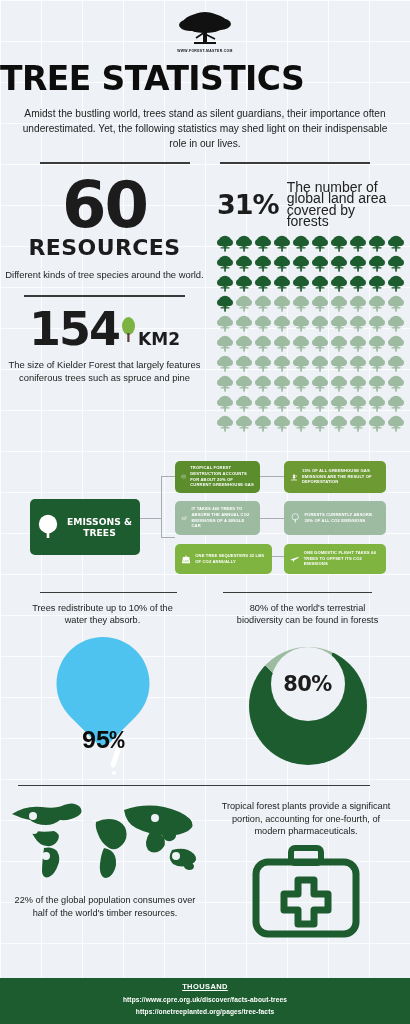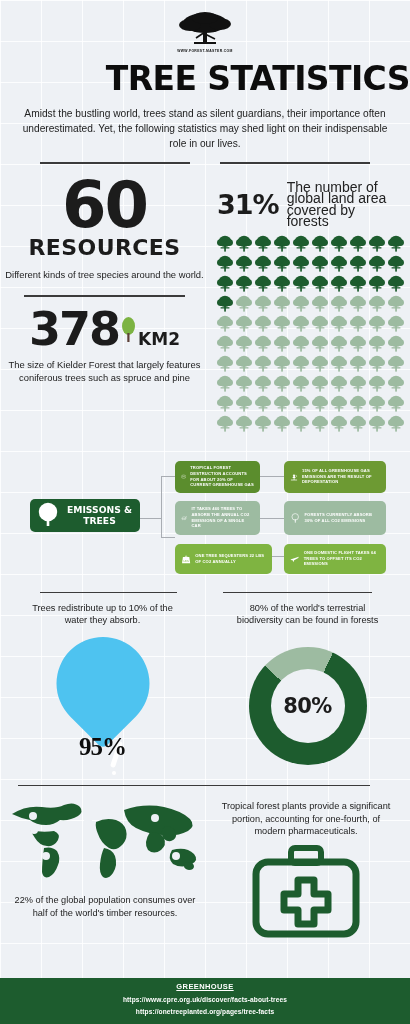--- a/index.html
+++ b/index.html
@@ -17,21 +17,21 @@
   }
   .page{ position:relative; width:410px; height:1024px; }
 
   
   .logo-wrap{ text-align:center; padding-top:10px; }
   .logo-sub{
     font-size:3.4px; letter-spacing:.35px; font-weight:bold;
     color:#111; margin-top:-3px;
   }
   .title{
-    text-align:right; font-size:33px; font-weight:bold;
+    text-align:left; font-size:33px; font-weight:bold;
     letter-spacing:-.6px; margin-top:6px; color:#0d0d0d;
     font-family:"DejaVu Sans", sans-serif;
   }
   .intro{
     text-align:center; font-size:10.2px; line-height:15px;
     padding:8px 22px 0 22px; color:#222;
   }
   .hr-pair{ display:flex; gap:30px; padding:11px 40px 0 40px; }
   .hr-pair span{ flex:1; height:1.6px; background:#3b3b3b; display:block; }
 
@@ -66,21 +66,21 @@
 
   .tree-grid{
     display:grid; grid-template-columns:repeat(10, 18px);
     gap:1px 1px; padding:6px 0 0 11px;
   }
   .tree-cell{ width:18px; height:19px; }
 
   
   .emissions{ position:relative; margin-top:18px; height:135px; }
   .emi-main{
-    position:absolute; left:30px; top:48px; width:110px; height:33px;
+    position:absolute; left:30px; top:48px; width:110px; height:56px;
     background:#1d5c2e; border-radius:5px; display:flex; align-items:center;
     gap:5px; padding:0 6px;
   }
   .emi-main-label{ color:#fff; font-size:9.2px; font-weight:bold; line-height:11px;
                    text-align:center; flex:1; font-family:"DejaVu Sans", sans-serif; }
   .card{
     position:absolute; border-radius:5px; display:flex; align-items:center;
     gap:4px; padding:4px 6px;
   }
   .card-txt{ color:#fff; font-size:4.1px; font-weight:bold; line-height:5.6px;
@@ -101,35 +101,35 @@
 
   .drop-wrap{ position:relative; height:150px; margin-top:4px; }
   .drop{
     position:absolute; left:50%; top:6px; transform:translateX(-50%) rotate(-45deg);
     width:93px; height:93px; background:#4ec3f0;
     border-radius:50% 50% 50% 6px;
   }
   .drop-val{
     position:absolute; left:50%; top:96px; transform:translateX(-50%);
     font-size:25px; font-weight:bold; letter-spacing:-1px;
-    font-family:Liberation Serif, serif; color:#0d0d0d;margin-top:6px;
+    font-family:Liberation Mono, monospace; color:#0d0d0d;
   }
   .drop-shine{
     position:absolute; left:50%; top:110px; margin-left:11px;
     width:5px; height:27px; background:#fff; border-radius:4px;
     transform:rotate(18deg);
   }
   .drop-dot{ position:absolute; left:50%; top:140px; margin-left:9px;
              width:4.5px; height:4.5px; background:#fff; border-radius:50%; }
 
   .donut-wrap{ position:relative; height:150px; margin-top:4px; display:flex;
                align-items:center; justify-content:center; }
   .donut{
     width:118px; height:118px; border-radius:50%;
-    display:flex; align-items:center; justify-content:center;
+    display:flex; align-items:flex-start; justify-content:center;
   }
   .donut-hole{ width:74px; height:74px; background:#eef1f5; border-radius:50%;
                display:flex; align-items:center; justify-content:center; }
   .donut-val{ font-size:21px; font-weight:bold; letter-spacing:-.6px;
               font-family:"DejaVu Sans", sans-serif; }
 
   .hr-bot{ height:1.4px; background:#3b3b3b; margin:4px 40px 0 18px; width:352px; }
 
   
   .bottom{ display:flex; margin-top:10px; }
@@ -172,21 +172,21 @@
       <span></span>
     </div>
 
   <div class="band">
     <div class="left-col">
       <div class="big60">60</div>
       <div class="thousand">RESOURCES</div>
       <div class="cap">Different kinds of tree species around the world.</div>
       <div class="rule"></div>
       <div class="km-row">
-        <span class="km-num">378</span>
+        <span class="km-num">154</span>
         <svg class="km-tree" width="17" height="26" viewBox="0 0 17 26">
           <ellipse cx="8.5" cy="9" rx="6.5" ry="9" fill="#7cb342"></ellipse>
           <rect x="7.3" y="16" width="2.2" height="9" fill="#5d4037"></rect>
         </svg>
         <span class="km-unit">KM2</span>
       </div>
       <div class="cap">The size of Kielder Forest that largely features coniferous trees such as spruce and pine</div>
     </div>
 
     <div class="right-col">
@@ -1028,18 +1028,18 @@
         <svg width="110" height="95" viewBox="0 0 110 95">
           <rect x="40" y="4" width="30" height="15" rx="4" fill="none" stroke="#1d5c2e" stroke-width="6"></rect>
           <rect x="5" y="18" width="100" height="72" rx="12" fill="none" stroke="#1d5c2e" stroke-width="7"></rect>
           <path d="M47 36 h16 v14 h14 v16 h-14 v14 h-16 v-14 h-14 v-16 h14 Z" fill="none" stroke="#1d5c2e" stroke-width="7" stroke-linejoin="round"></path>
         </svg>
       </div>
     </div>
   </div>
 
   <div class="footer">
-    <div class="footer-title">GREENHOUSE</div>
+    <div class="footer-title">THOUSAND</div>
     <div class="footer-link">https://www.cpre.org.uk/discover/facts-about-trees</div>
     <div class="footer-link">https://onetreeplanted.org/pages/tree-facts</div>
   </div>
 
 </div>
 
 </body></html>

